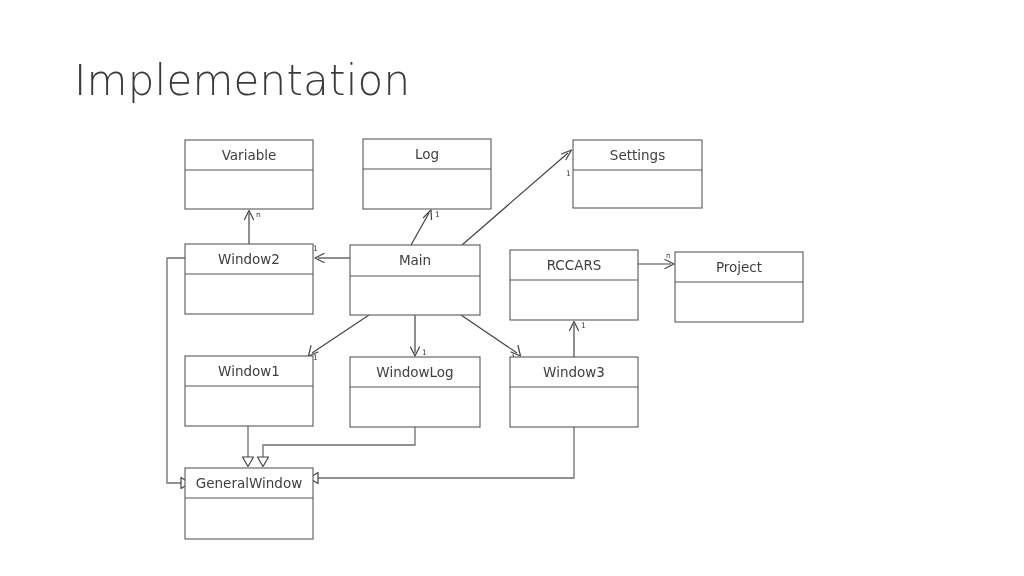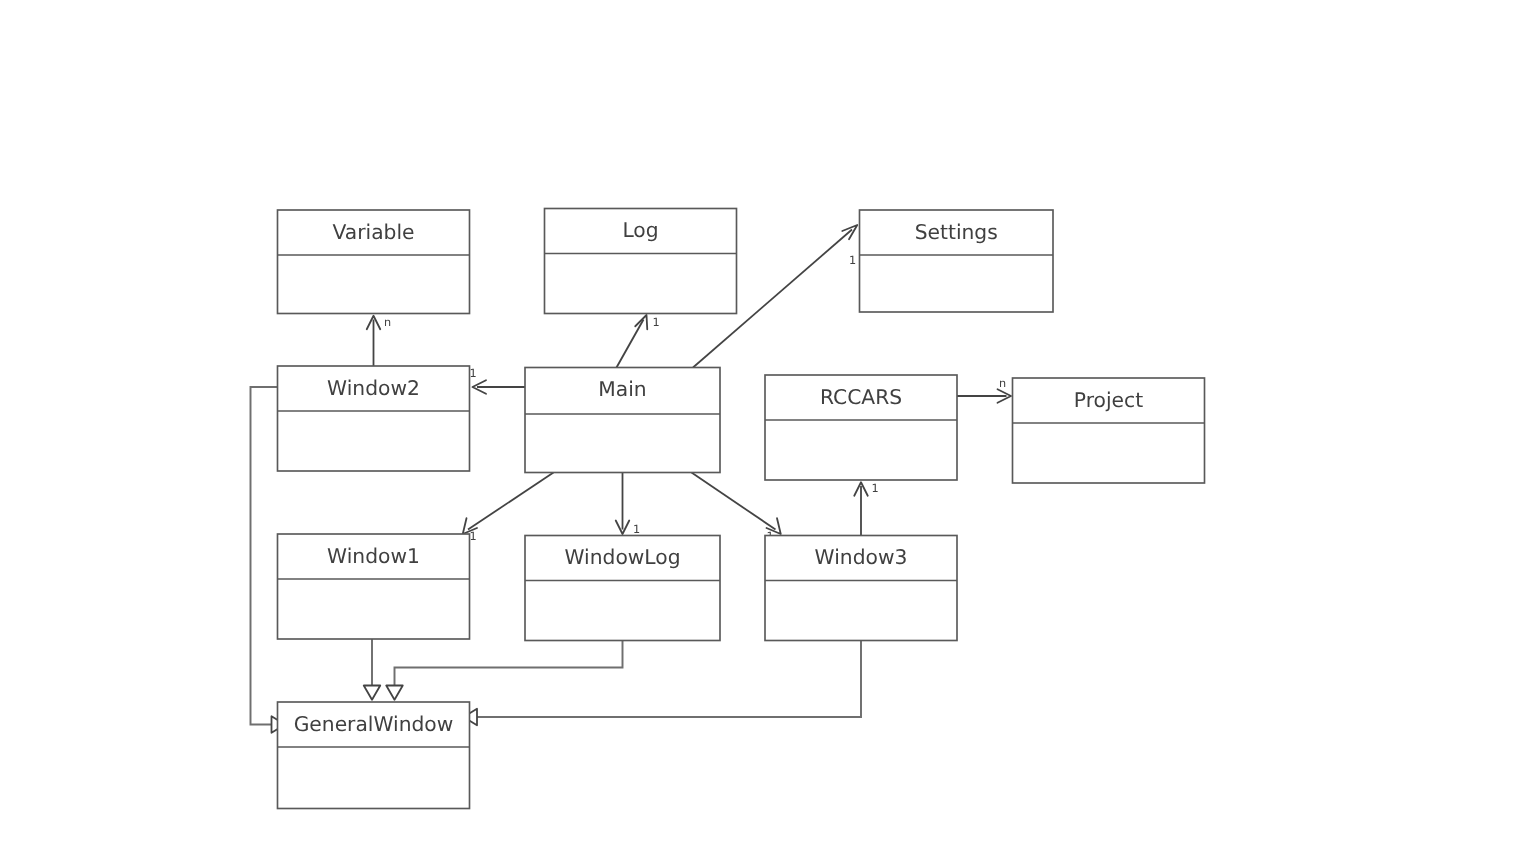--- a/index.html
+++ b/index.html
@@ -79,20 +79,21 @@
     font-size: 7.5px;
     fill: #404040;
     dominant-baseline: middle;
   }
 </style>
 </head>
 <body>
 
 <div id="slide">
 
+  <div id="slide-title">Implementation</div>
 
   <svg id="diagram" width="1024" height="576" viewBox="0 0 1024 576">
 
     <g>
 
       <g>
         <path class="edge-open" d="M 249 244 L 249 213"></path>
         <path class="arrow-open" d="M 244.5 219.5 L 249 210.5 L 253.5 219.5"></path>
         <text class="mult-label" x="256" y="215">n</text>
       </g>

